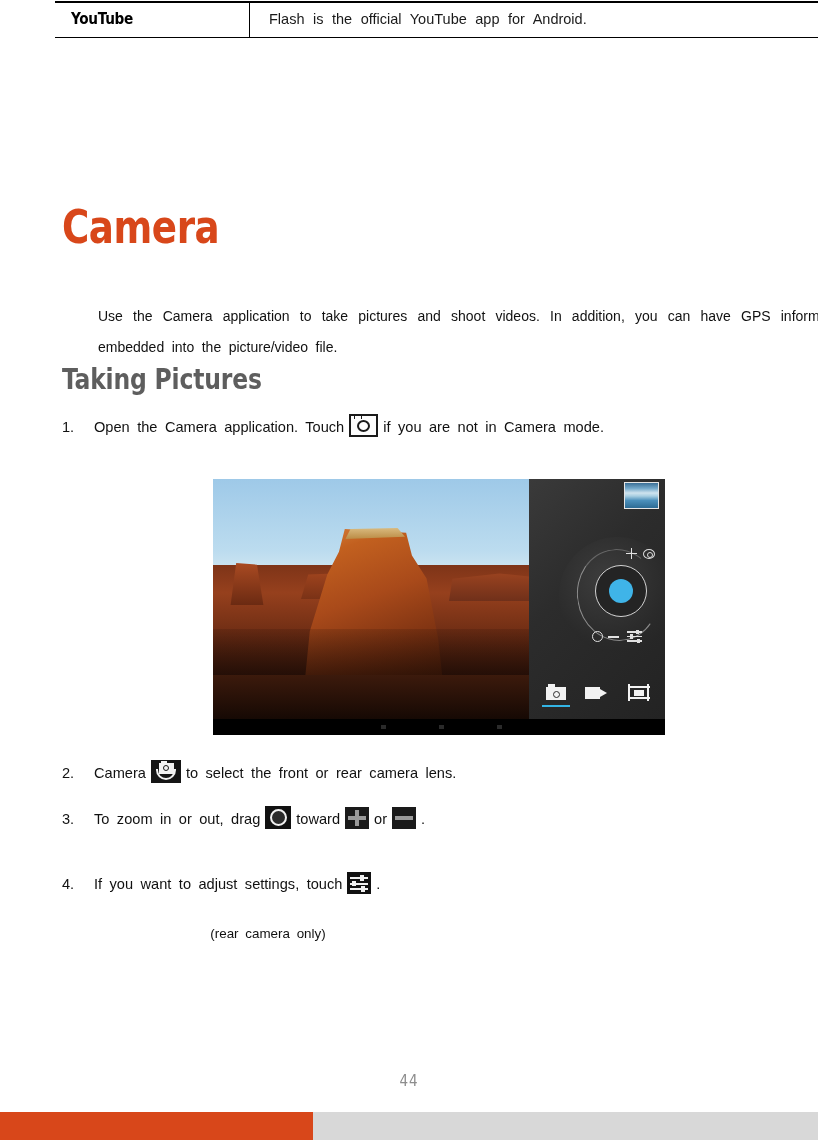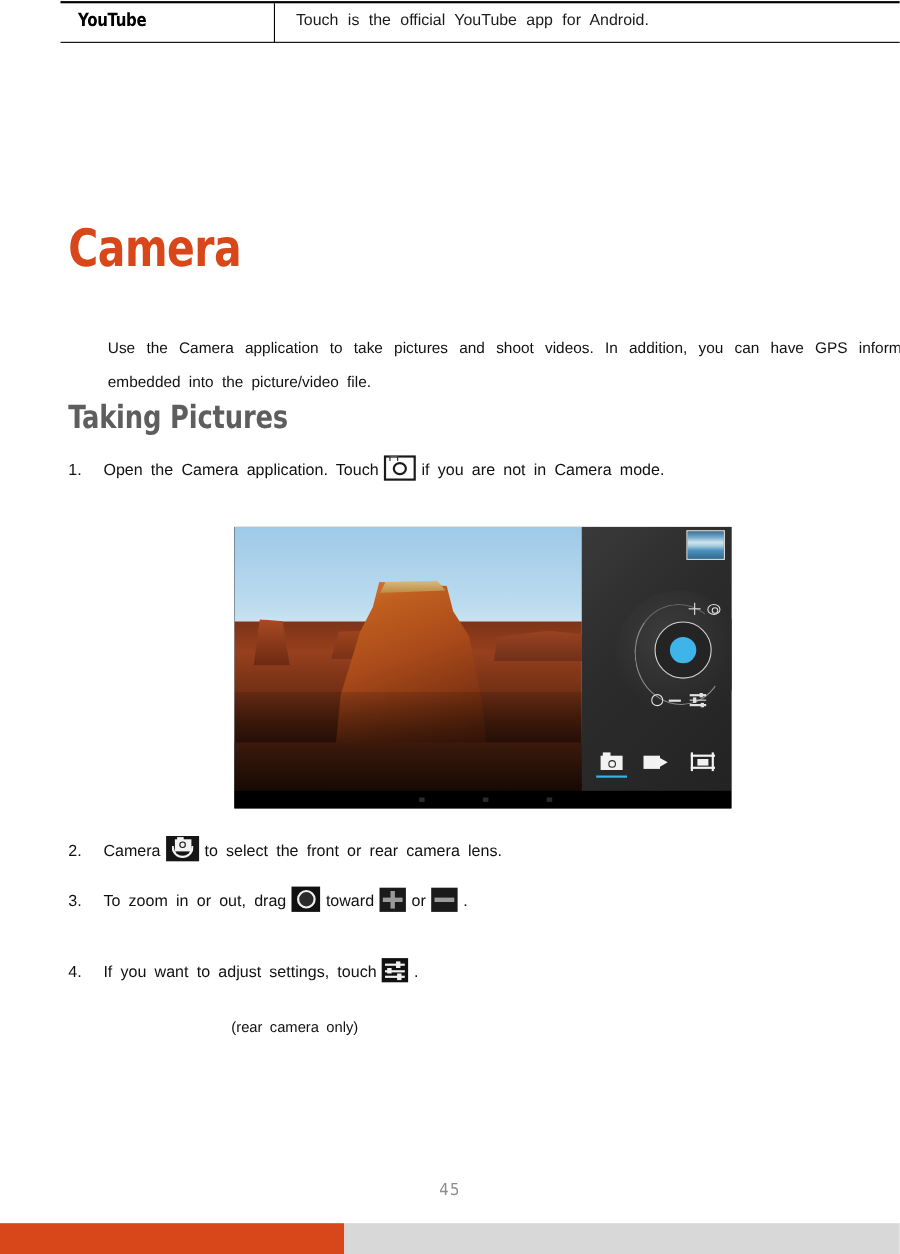--- a/index.html
+++ b/index.html
@@ -644,21 +644,21 @@
 
 <div class="page">
 
   <table class="header-table">
     <tbody>
         <tr>
       <td class="hdr-name-cell">
         <span class="hdr-name">YouTube</span>
       </td>
       <td class="hdr-desc-cell">
-        <span class="hdr-desc">Touch is the official YouTube app for Android.</span>
+        <span class="hdr-desc">Flash is the official YouTube app for Android.</span>
       </td>
     </tr>
   </tbody>
     </table>
 
   <div class="chapter-title">Camera</div>
 
   <p class="intro">Use the Camera application to take pictures and shoot videos. In addition, you can have GPS information embedded into the picture/video file.</p>
 
   <div class="section-heading">Taking Pictures</div>
@@ -732,20 +732,20 @@
   <div class="step step-3">
     <span class="num">3.</span><span class="txt">To zoom in or out, drag</span><span class="iicon ic-handle"><span class="ring"></span></span><span class="txt">toward</span><span class="iicon ic-plus"><span class="bar-h"></span><span class="bar-v"></span></span><span class="txt">or</span><span class="iicon ic-minus"><span class="bar-h"></span></span><span class="txt">.</span>
   </div>
 
   <div class="step step-4">
     <span class="num">4.</span><span class="txt">If you want to adjust settings, touch</span><span class="iicon ic-settings"><span class="row r1"></span><span class="row r2"></span><span class="row r3"></span><span class="knob k1"></span><span class="knob k2"></span><span class="knob k3"></span></span><span class="txt">.</span>
   </div>
 
   <div class="callout callout-flash-sub">(rear camera only)</div>
 
-  <div class="page-number">45</div>
+  <div class="page-number">44</div>
 
   <div class="footer-bar">
     <div class="footer-accent"></div>
     <div class="footer-gray"></div>
   </div>
 
 </div>
 
 </body></html>

